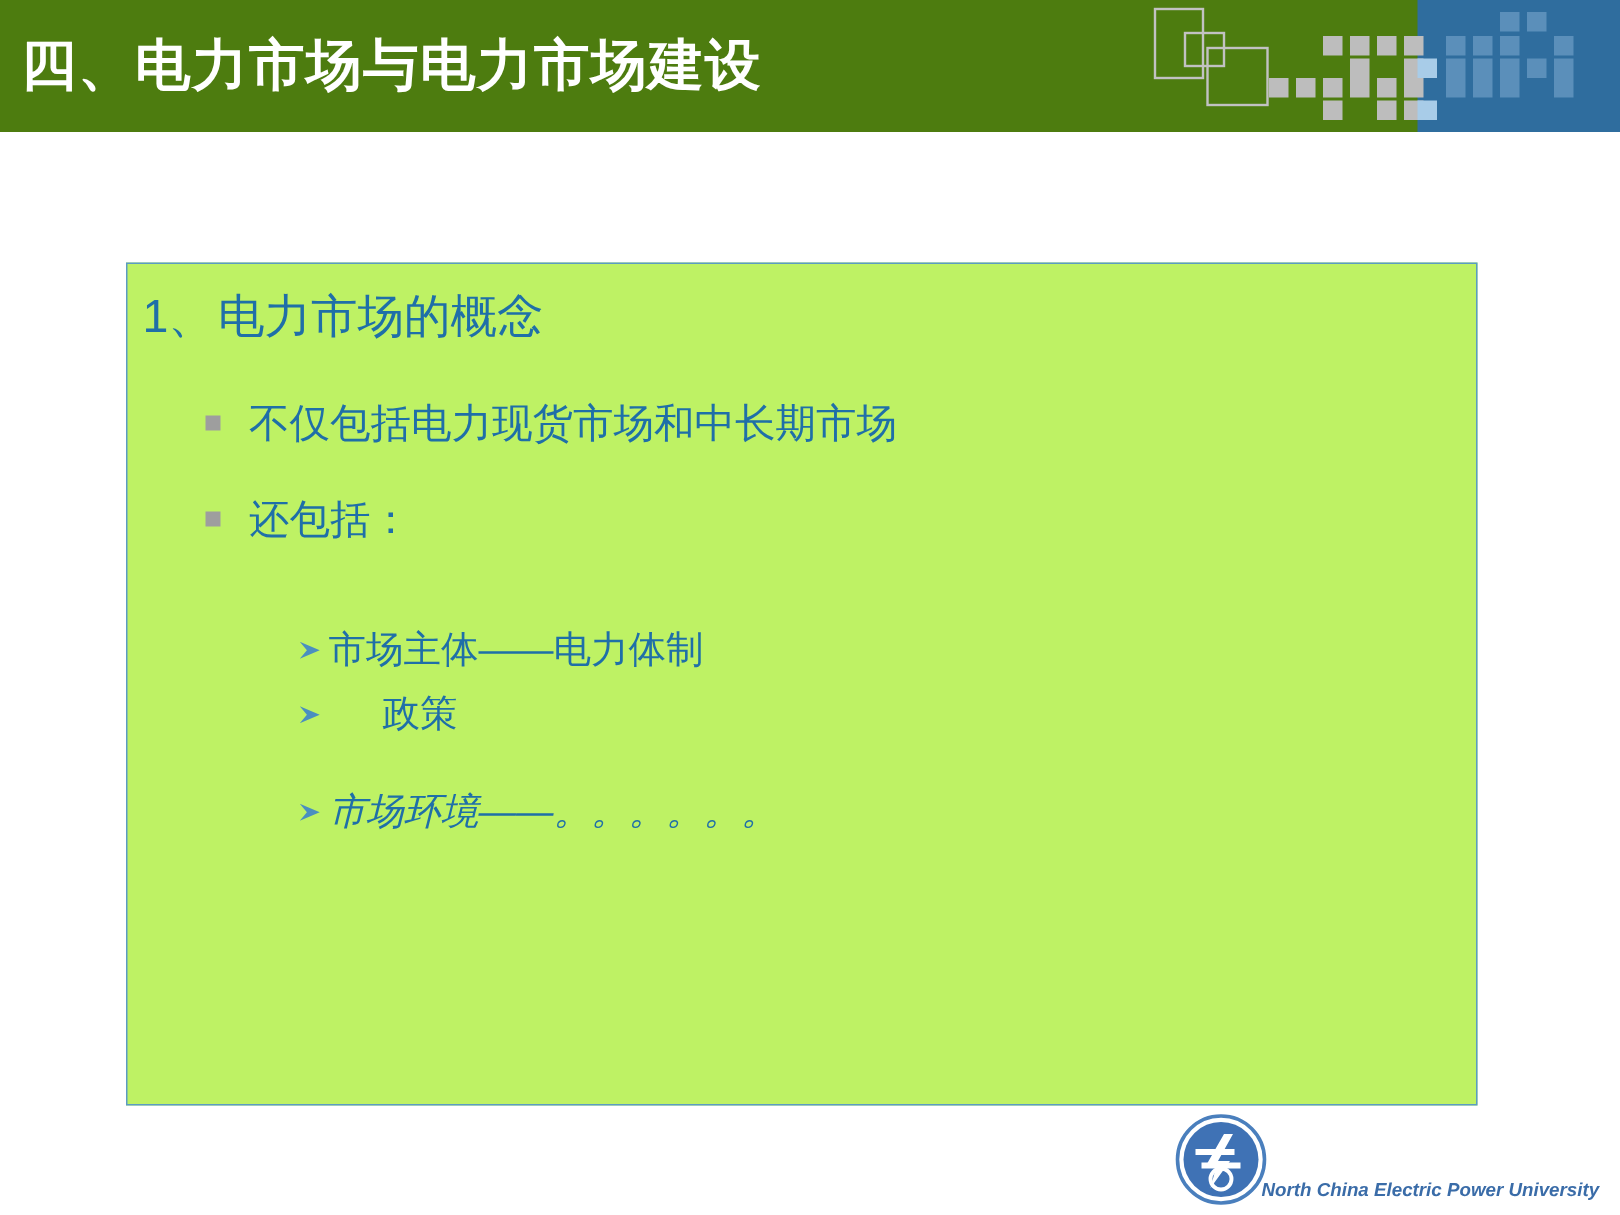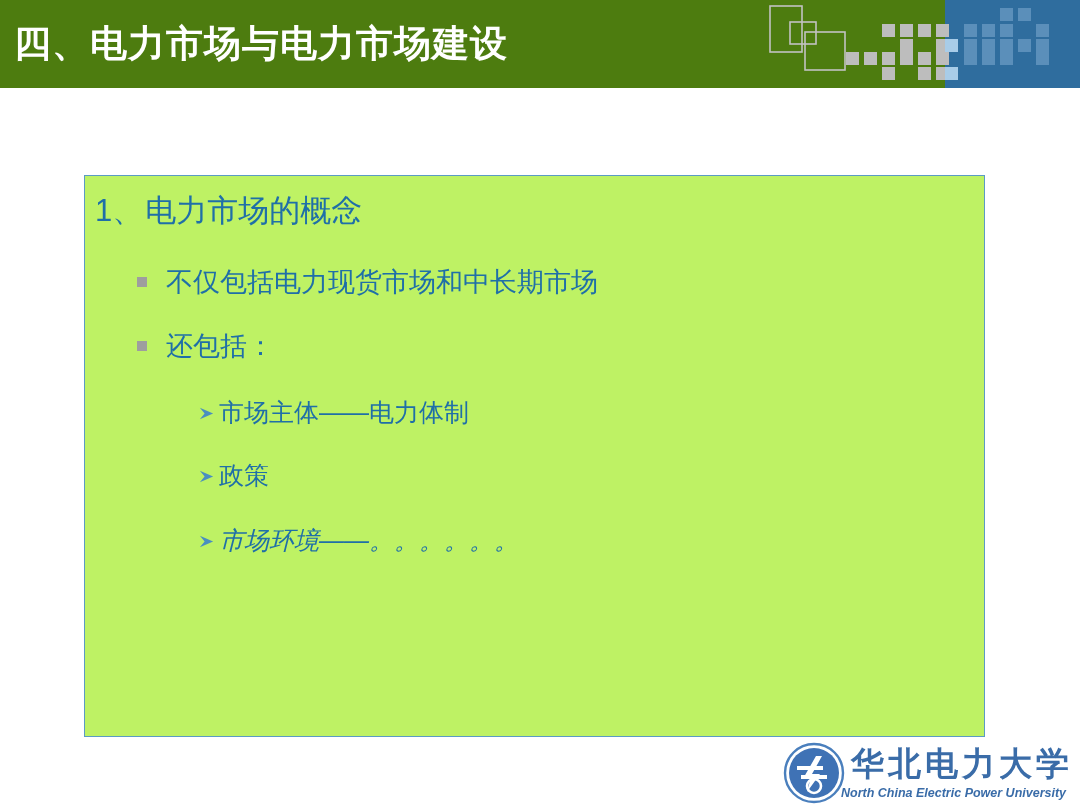--- a/index.html
+++ b/index.html
@@ -223,28 +223,28 @@
   <div class="lvl2" style="top:88px;">
     <span class="sq-bullet"></span>
     <span>不仅包括电力现货市场和中长期市场</span>
   </div>
 
   <div class="lvl2" style="top:152px;">
     <span class="sq-bullet"></span>
     <span>还包括：</span>
   </div>
 
-  <div class="lvl3" style="top:220px;">
+  <div class="lvl3" style="top:240px;">
     <svg class="arrow-bullet" viewBox="0 0 20 20">
       <path d="M3 4 L17 10 L3 16 L8 10 Z" fill="#4a8fc0"></path>
     </svg>
     <span>市场主体——电力体制</span>
   </div>
 
-  <div class="lvl3" style="top:283px;">
+  <div class="lvl3" style="top:283px;gap:36px;">
     <svg class="arrow-bullet" viewBox="0 0 20 20">
       <path d="M3 4 L17 10 L3 16 L8 10 Z" fill="#4a8fc0"></path>
     </svg>
     <span>政策</span>
   </div>
 
   <div class="lvl3" style="top:348px;font-style:italic;">
     <svg class="arrow-bullet" viewBox="0 0 20 20">
       <path d="M3 4 L17 10 L3 16 L8 10 Z" fill="#4a8fc0"></path>
     </svg>
@@ -257,16 +257,15 @@
 
   <svg class="logo-mark" viewBox="0 0 62 62">
     <circle cx="31" cy="31" r="29" fill="none" stroke="#4a7fbd" stroke-width="2.4"></circle>
     <circle cx="31" cy="31" r="25" fill="#3f72b5"></circle>
     <path d="M14 24 L40 24 L40 28 L14 28 Z" fill="#ffffff"></path>
     <path d="M18 33 L44 33 L44 37 L18 37 Z" fill="#ffffff"></path>
     <path d="M33 14 L39 14 L29 32 L37 32 L24 50 L28 35 L21 35 Z" fill="#ffffff"></path>
     <circle cx="31" cy="44" r="7" fill="none" stroke="#ffffff" stroke-width="2.6"></circle>
   </svg>
 
-  <div class="logo-cn">华北电力大学</div>
 
   <div class="logo-en">North China Electric Power University</div>
 </div>
 
 </body></html>

